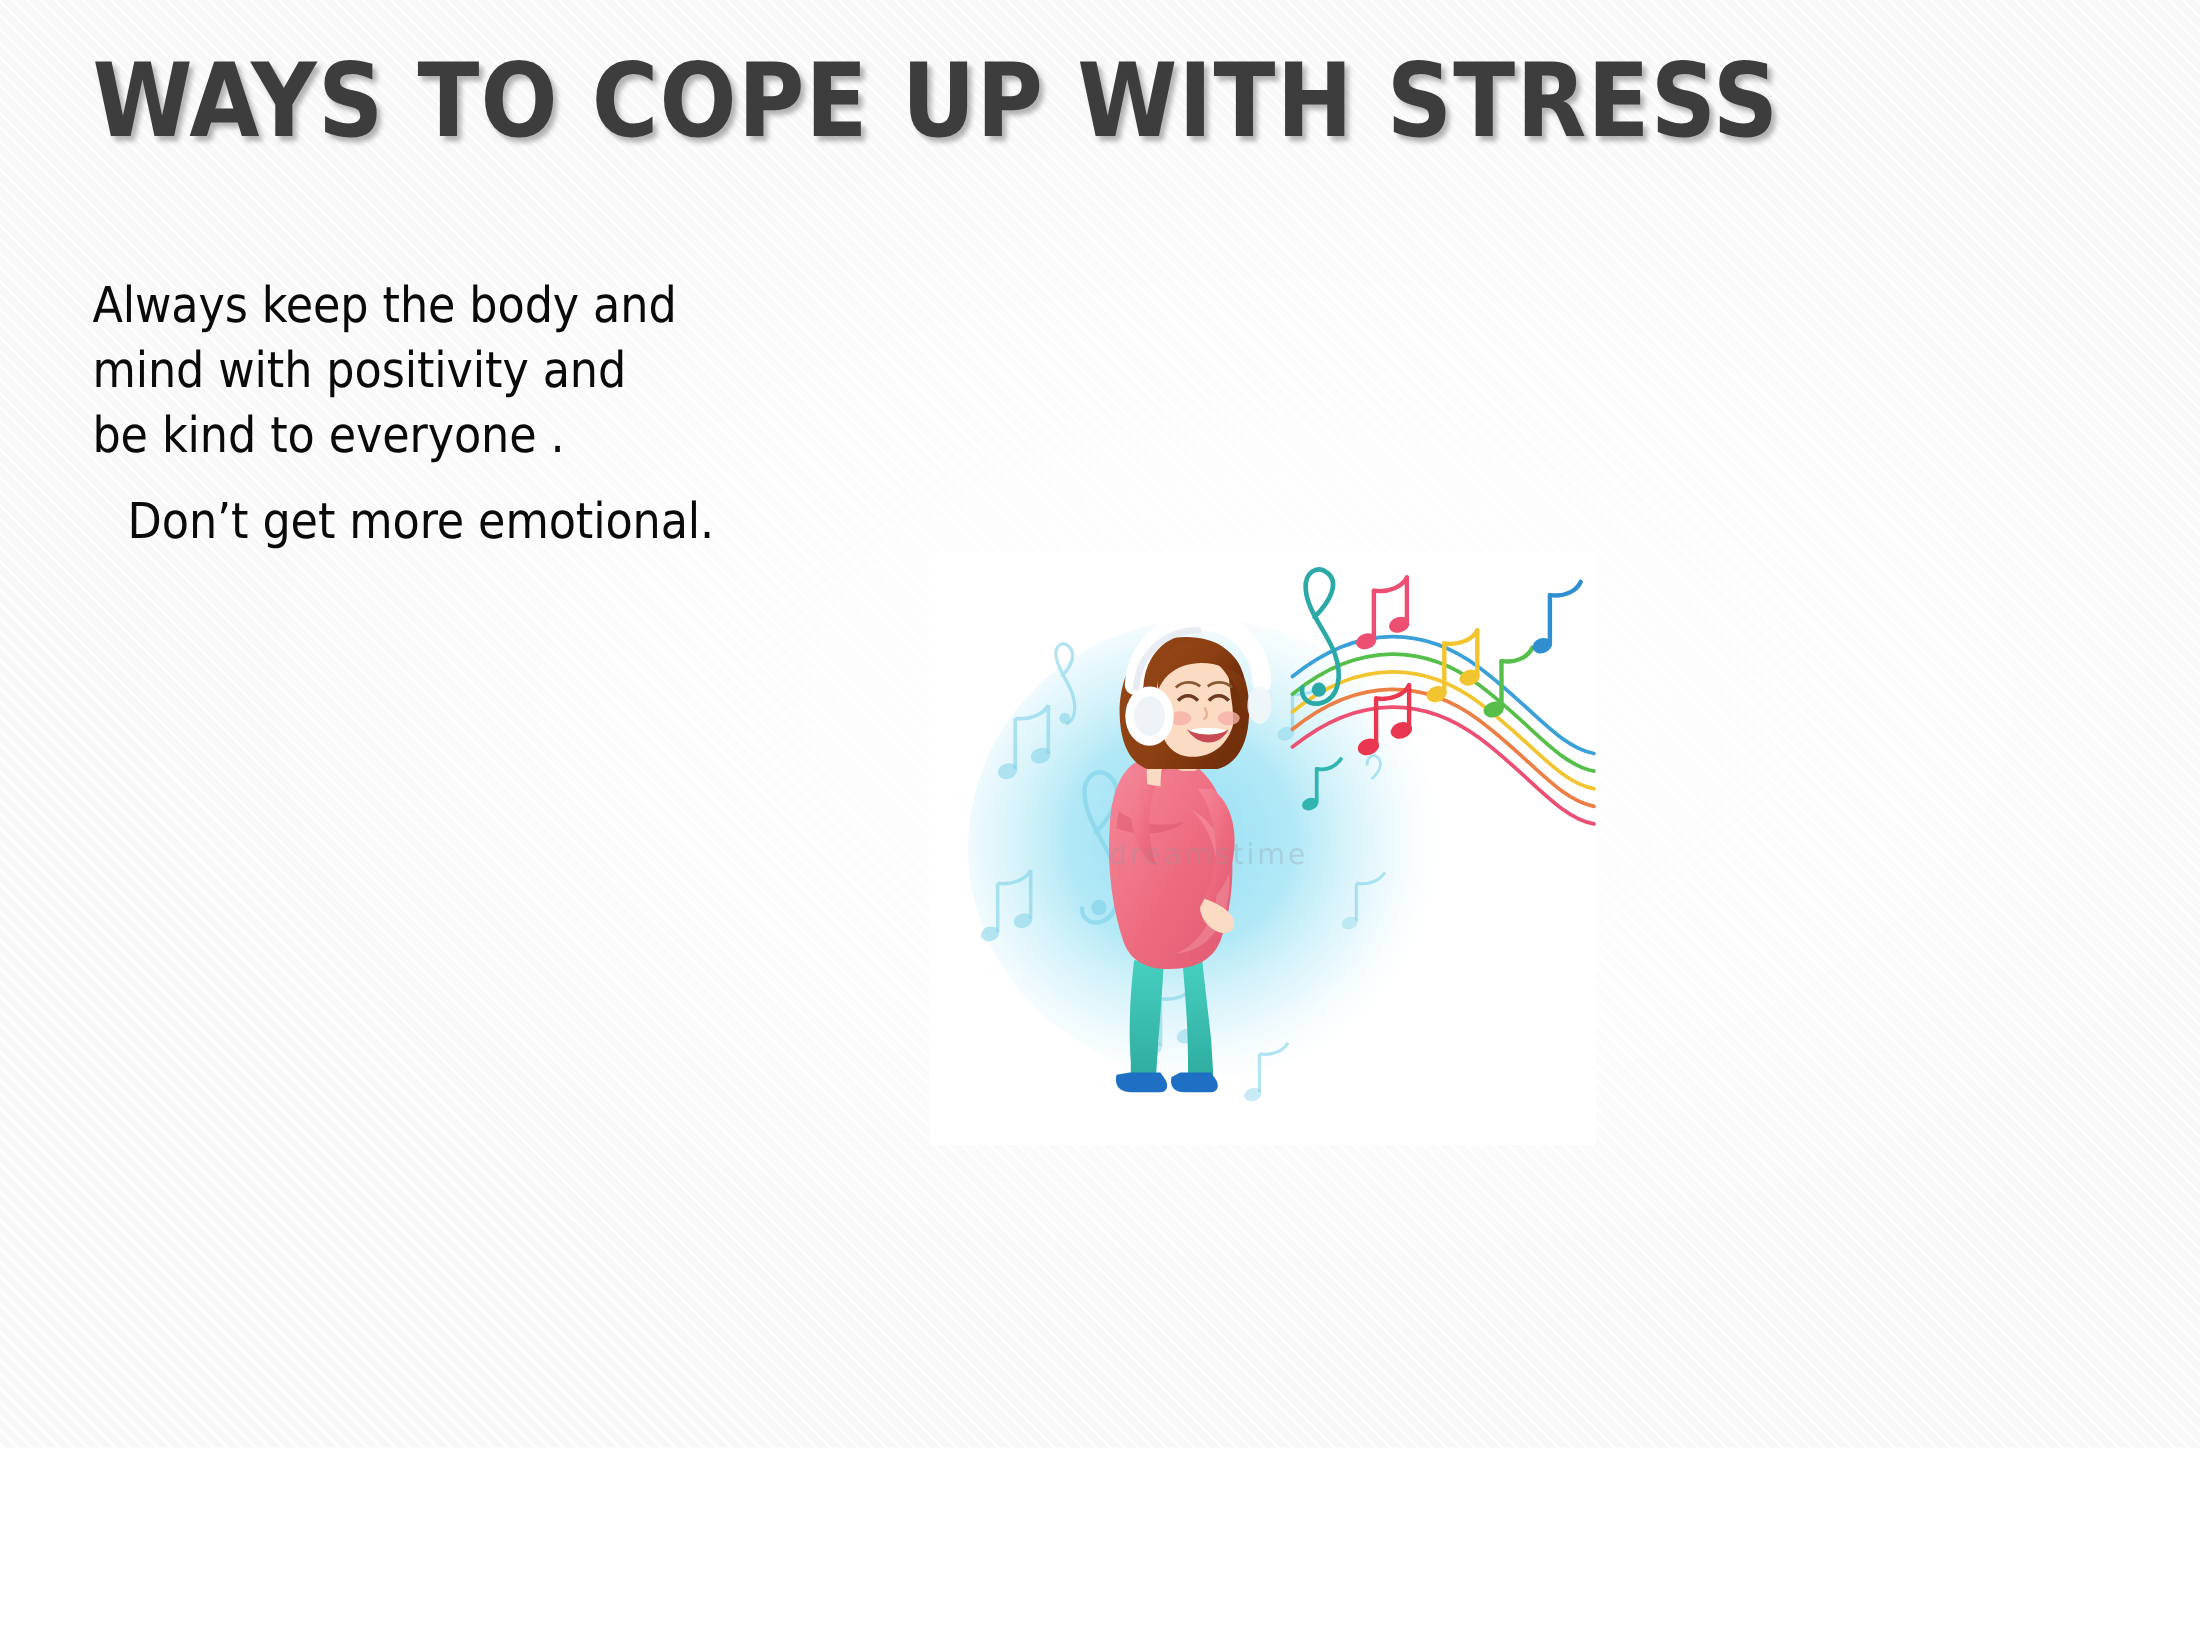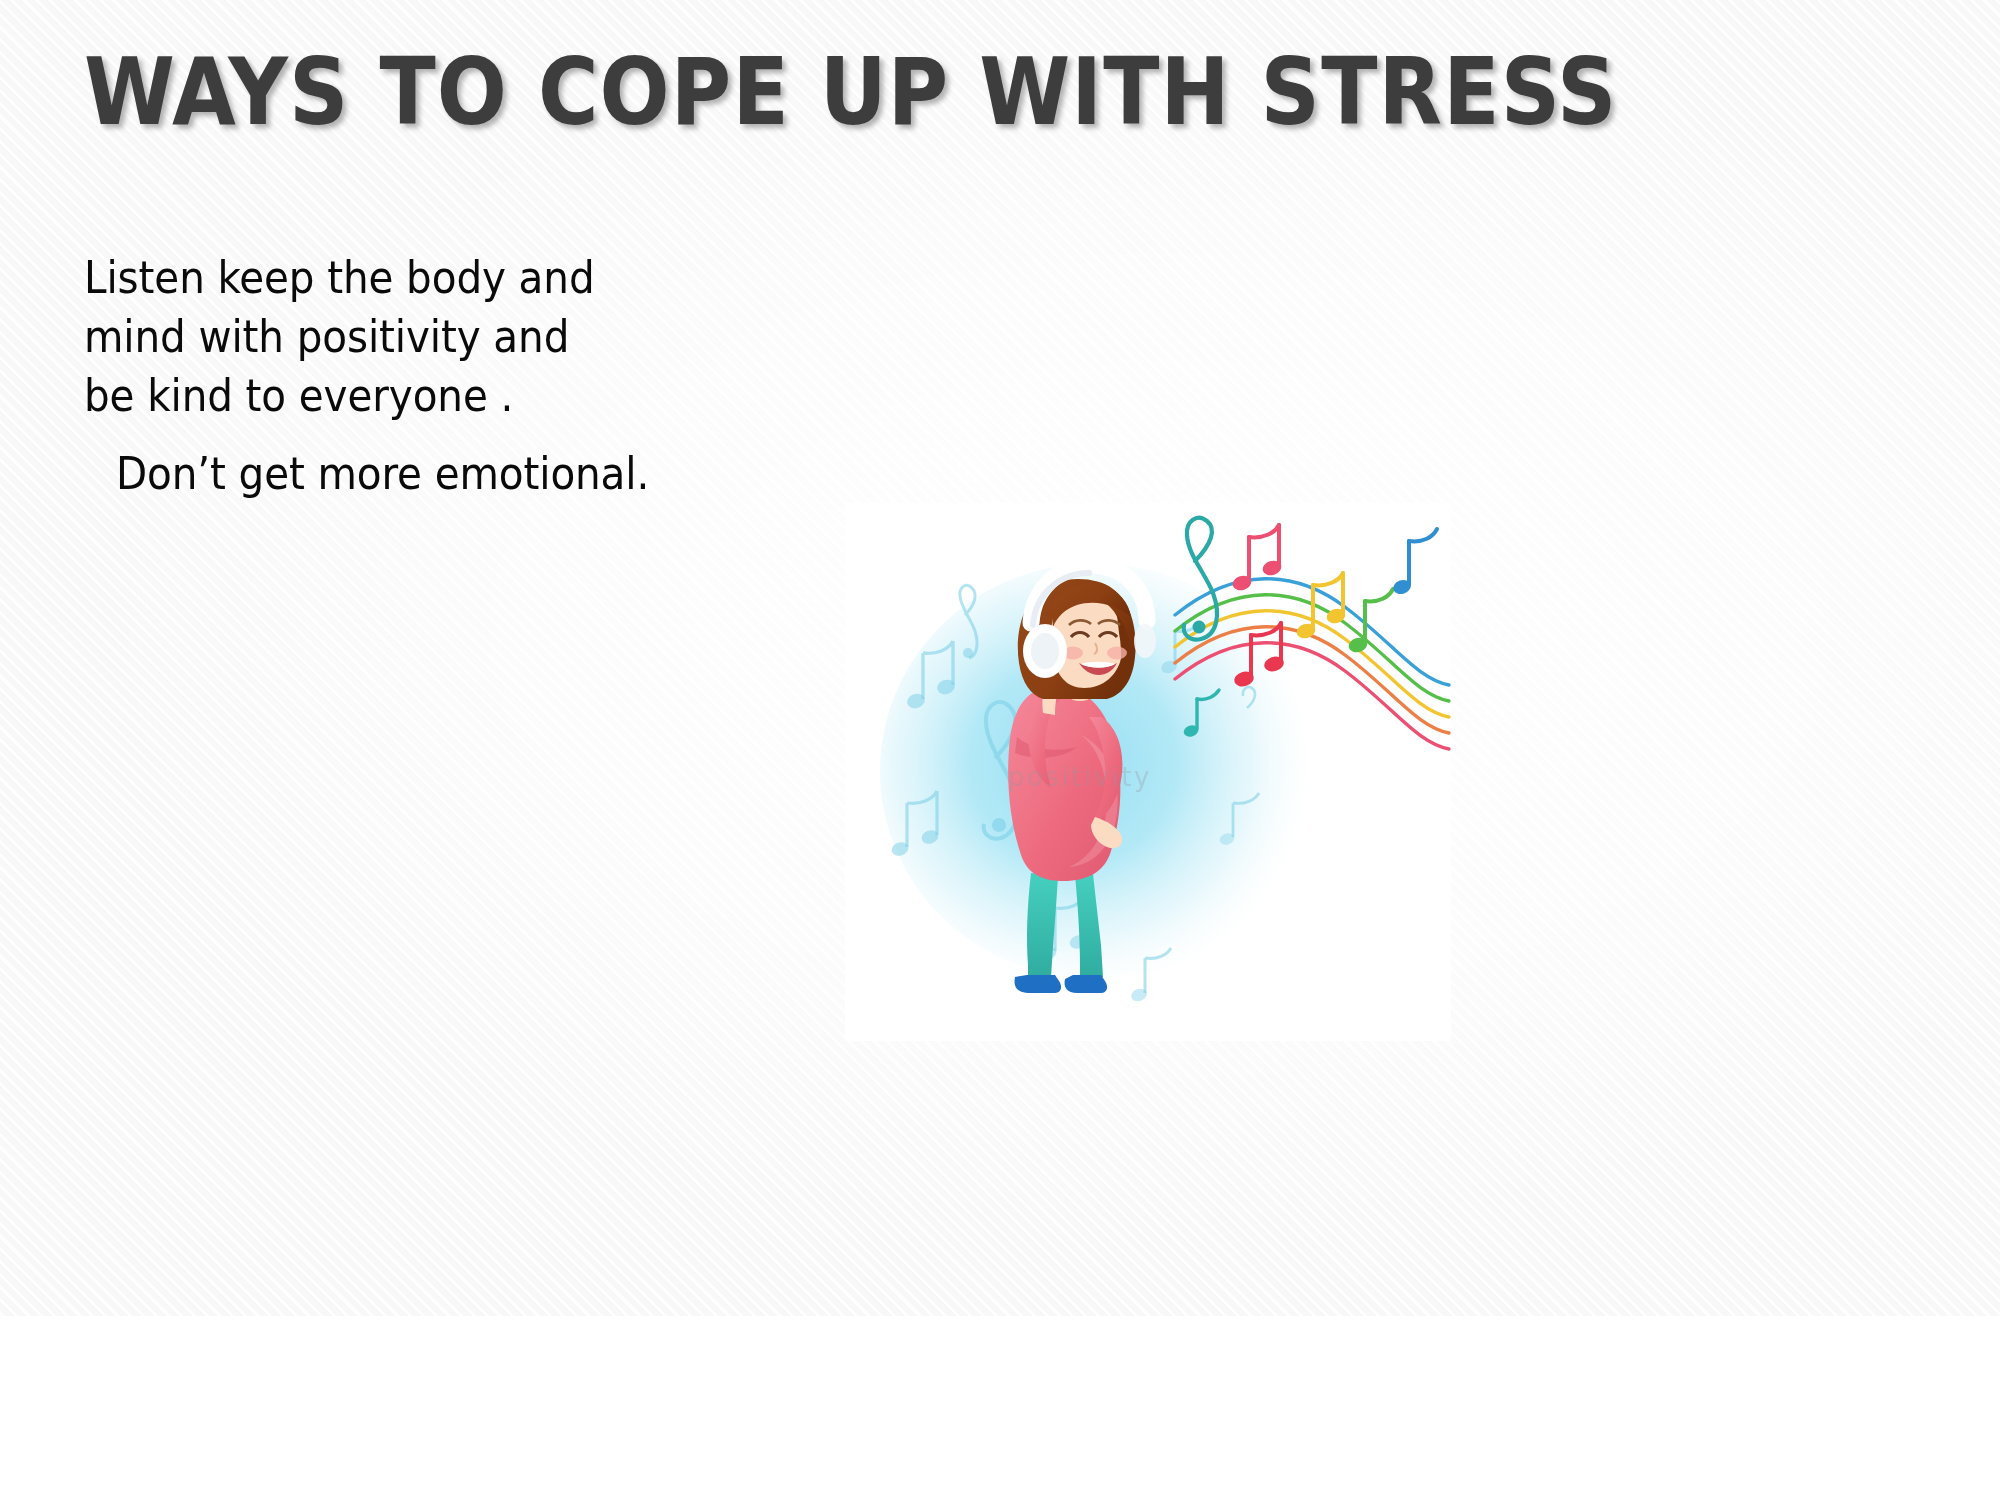--- a/index.html
+++ b/index.html
@@ -118,21 +118,21 @@
 <body>
 
 <div id="slide">
 
   <div id="slide-bg-pattern"></div>
   <div id="slide-bg-wash"></div>
 
   <div id="slide-title">WAYS TO COPE UP WITH STRESS</div>
 
   <div id="body-column">
-    <p class="body-para">Listen keep the body and
+    <p class="body-para">Always keep the body and
 mind with positivity and
 be kind to everyone .</p>
     <p class="body-para">Don’t get more emotional.</p>
   </div>
 
   <div id="illustration-card">
     <svg id="illo-svg" viewBox="0 0 606 538" xmlns="http://www.w3.org/2000/svg">
       <defs>
         <radialGradient id="haloGrad" cx="45%" cy="48%" r="58%">
           <stop offset="0%" stop-color="#8fdcf2" stop-opacity="0.95"></stop>
@@ -327,15 +327,15 @@
 
         <g stroke="#30b6b0" stroke-width="3.4">
           <path d="M352 196 L352 226"></path>
           <path d="M352 196 C362 198 370 193 374 187"></path>
           <ellipse cx="346" cy="228" rx="7.5" ry="5.5" fill="#30b6b0" stroke="none" transform="rotate(-18 346 228)"></ellipse>
         </g>
       </g>
     </svg>
   </div>
 
-  <div id="watermark">positivity</div>
+  <div id="watermark">dreamstime</div>
 
 </div>
 
 </body></html>

